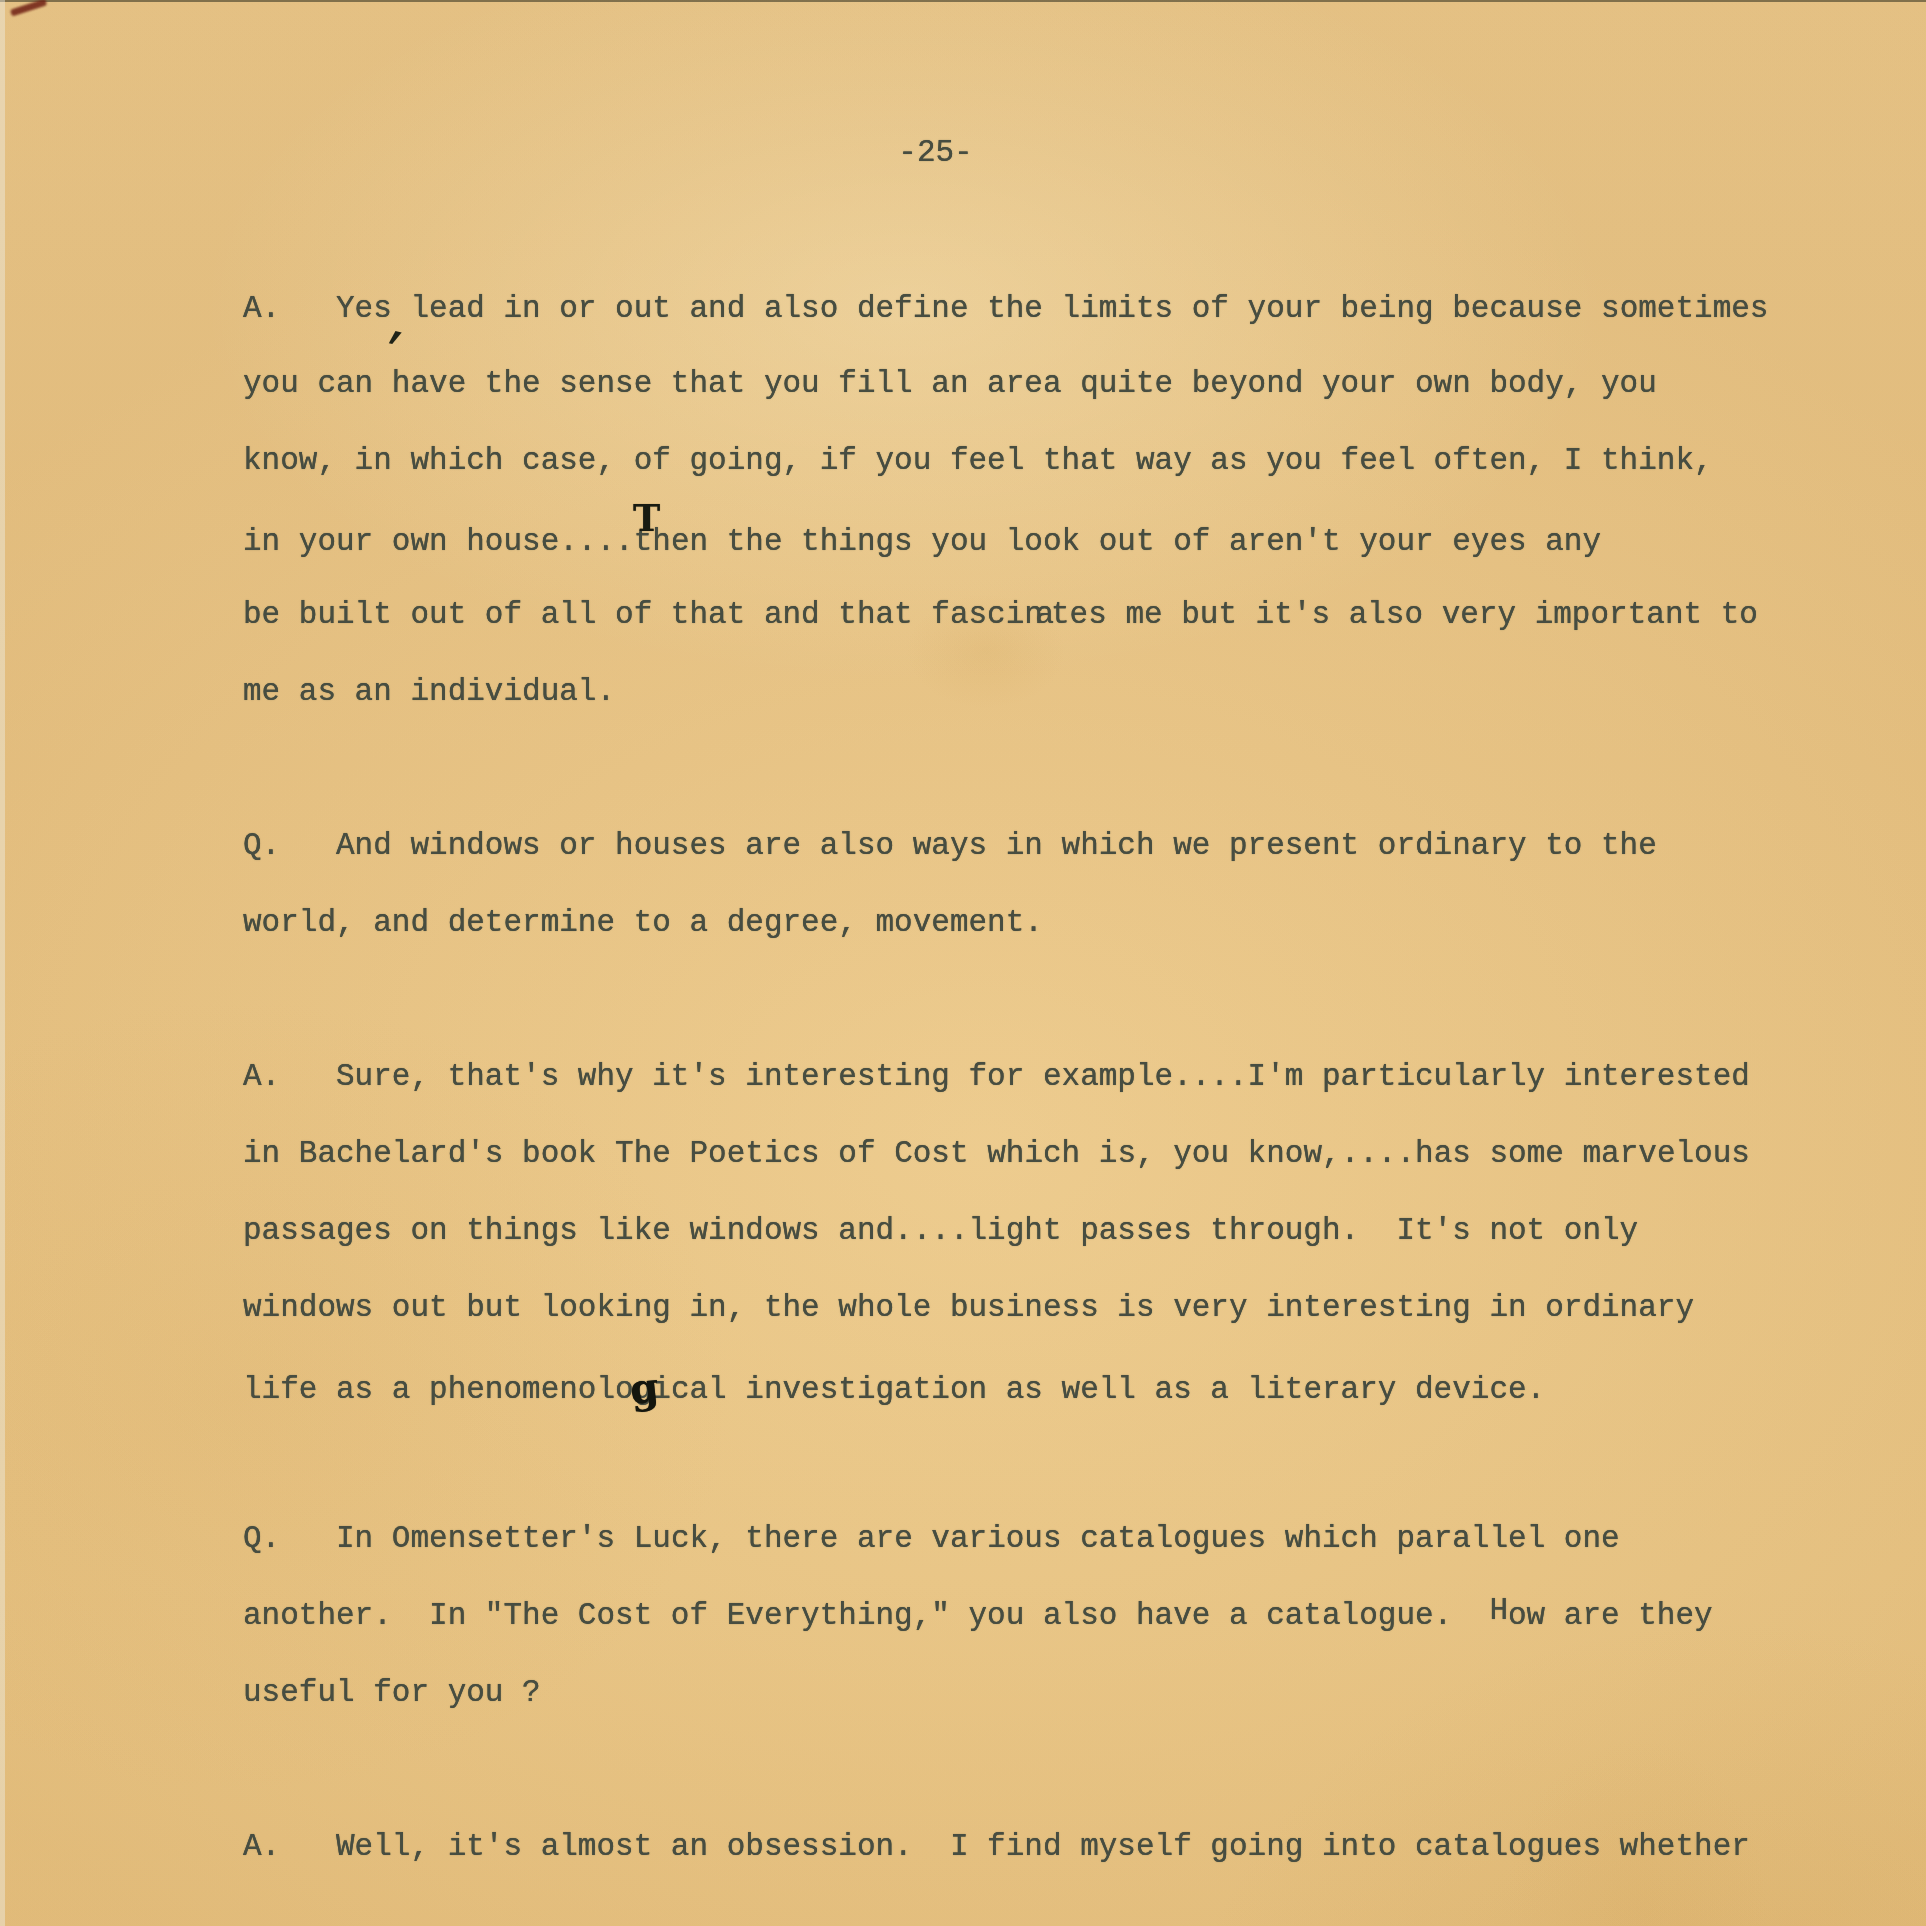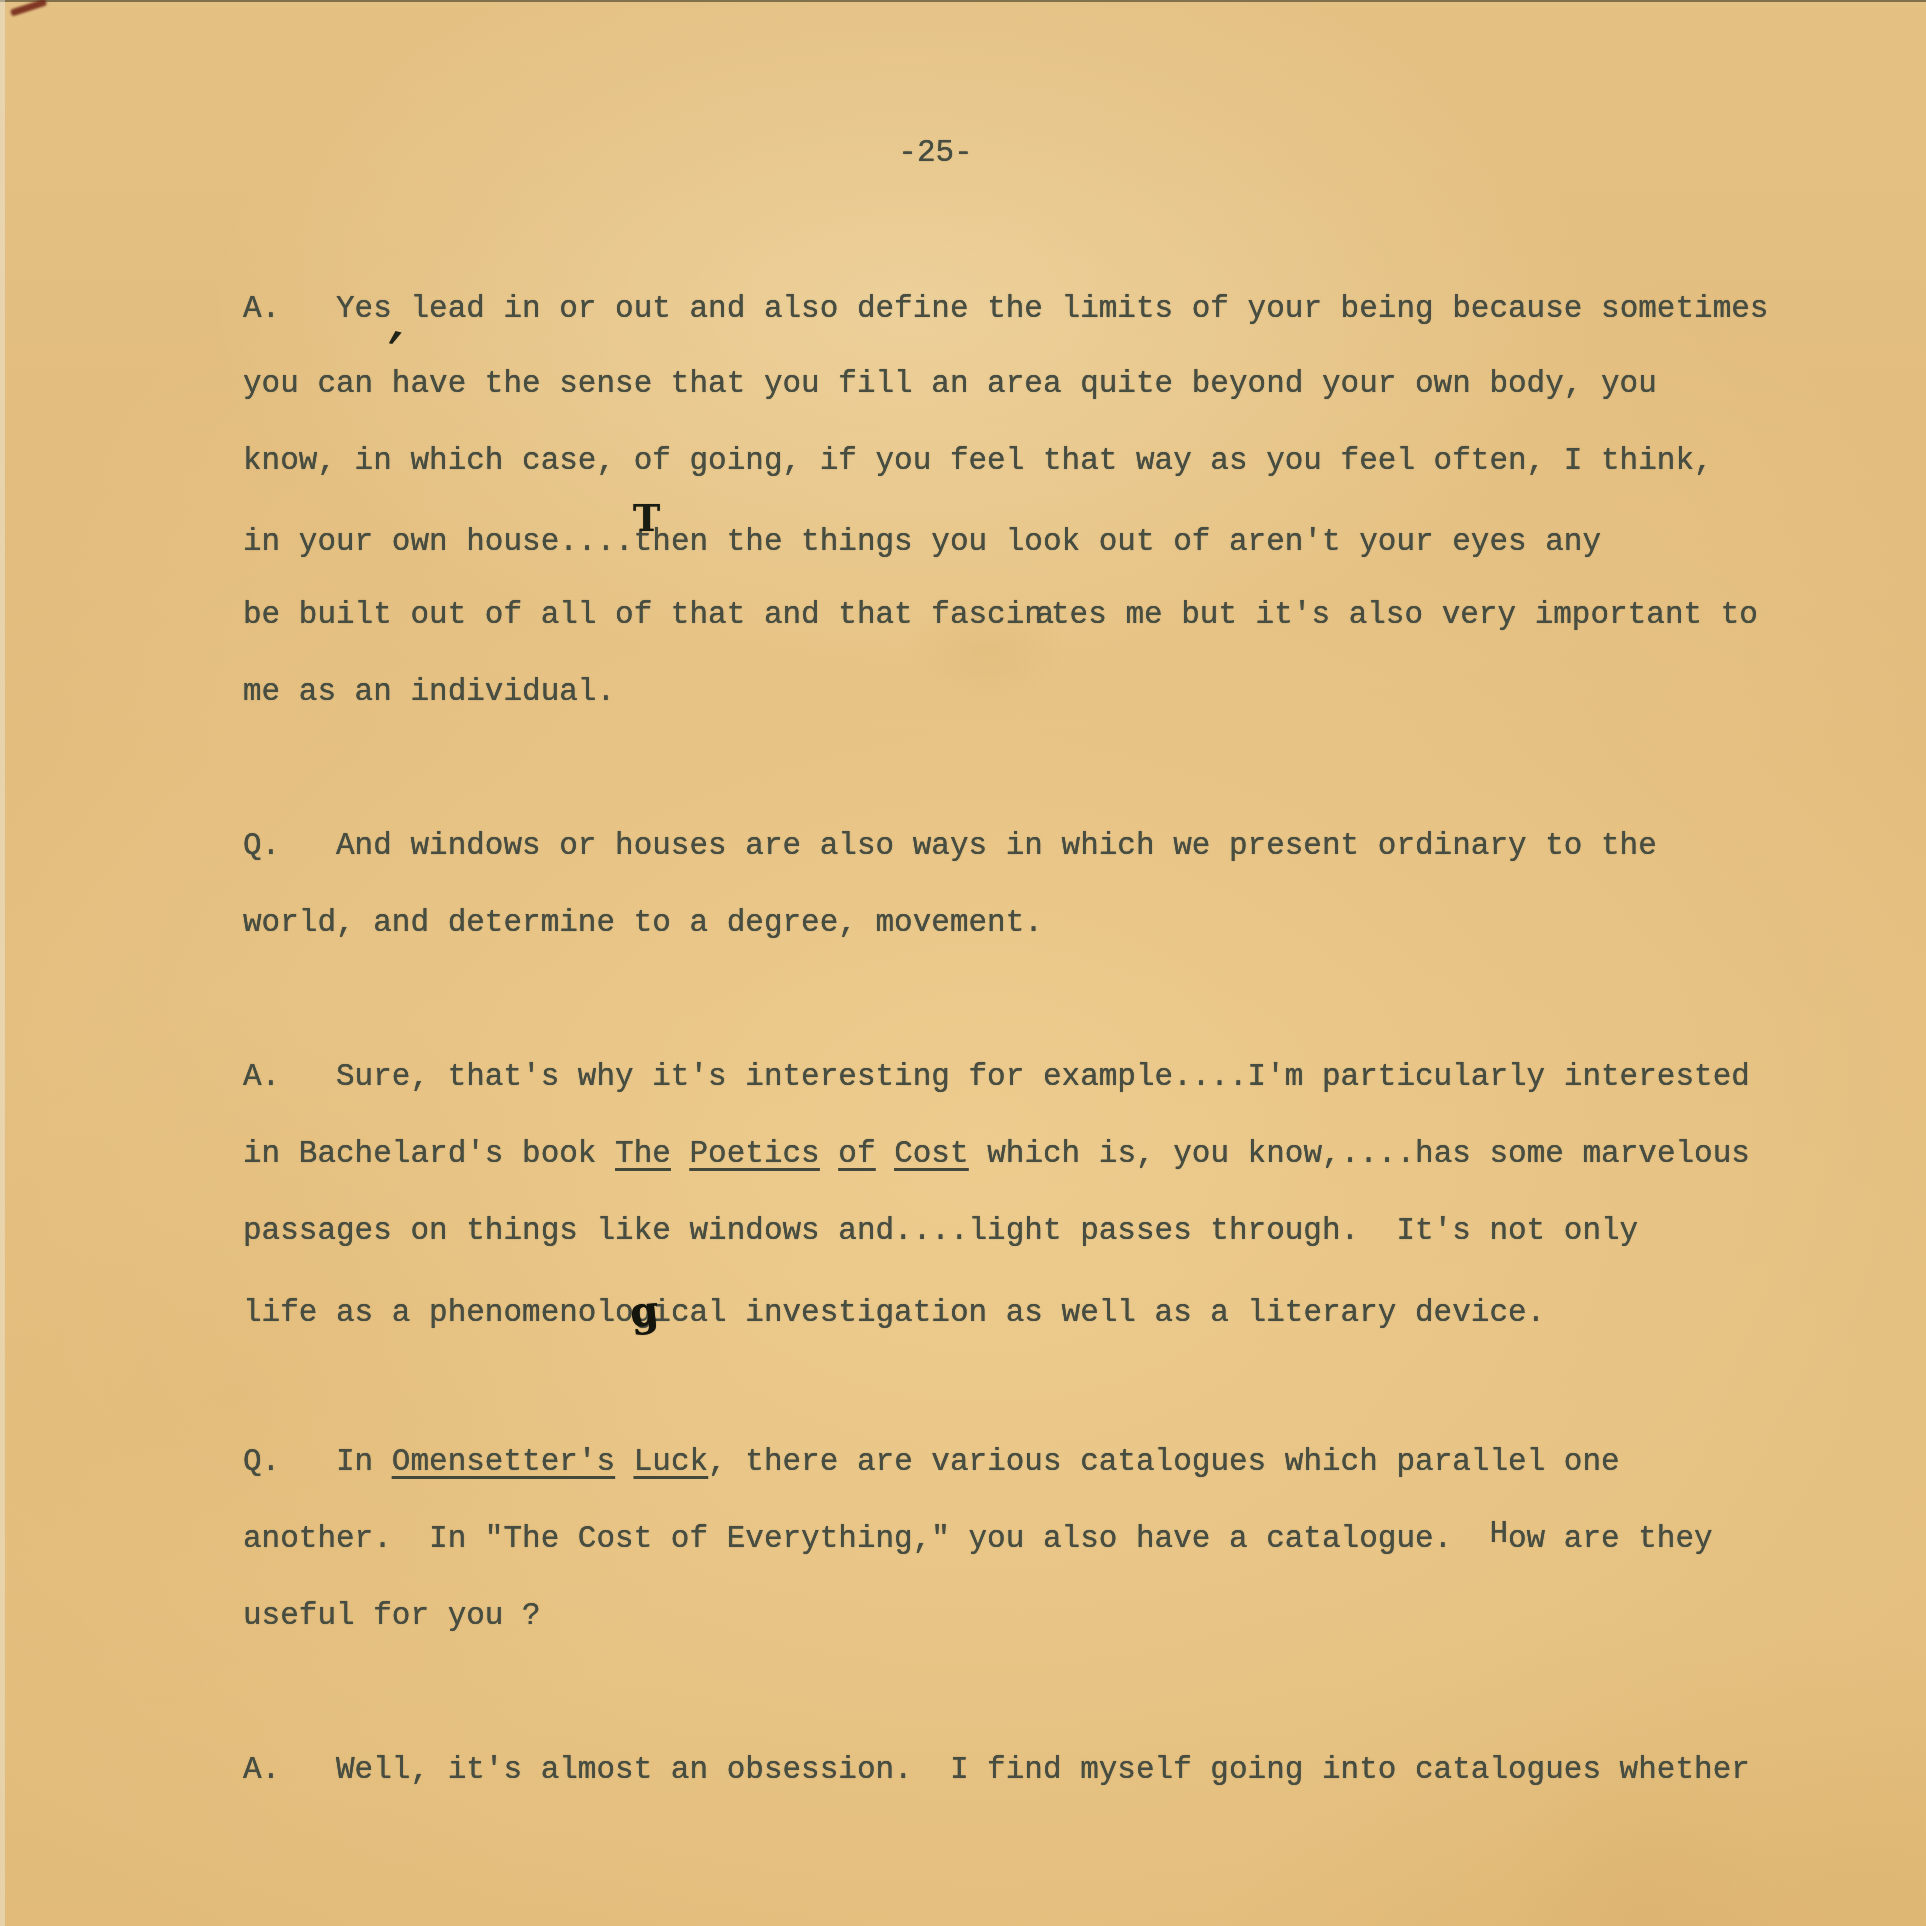--- a/index.html
+++ b/index.html
@@ -59,21 +59,20 @@
   }
   #doc-body {
     position: absolute; left: 243px; top: 268px; width: 1656px;
   }
   .paragraph { margin: 0 0 77px 0; }
   .line {
     height: 77px; line-height: 77px;
     white-space: pre;
   }
   .seg-u {
-    text-decoration: underline;
     text-decoration-thickness: 2.7px;
     text-underline-offset: 6.2px;
     text-decoration-color: rgba(66,72,58,0.85);
   }
   .seg-hand-comma {
     display: inline-block; width: 0; overflow: visible;
     position: relative; top: 0.42em; left: -0.10em;
     font-size: 1.35em; font-weight: bold; color: #1f2318;
     transform: rotate(14deg);
     text-shadow: none;
@@ -115,20 +114,21 @@
         <div class="line"><span>me as an individual.</span></div>
       </div>
       <div class="paragraph">
         <div class="line"><span>Q.   And windows or houses are also ways in which we present ordinary to the</span></div>
         <div class="line"><span>world, and determine to a degree, movement.</span></div>
       </div>
       <div class="paragraph">
         <div class="line"><span>A.   Sure, that's why it's interesting for example....I'm particularly interested</span></div>
         <div class="line"><span>in Bachelard's book </span><span class="seg-u">The</span><span> </span><span class="seg-u">Poetics</span><span> </span><span class="seg-u">of</span><span> </span><span class="seg-u">Cost</span><span> which is, you know,....has some marvelous</span></div>
         <div class="line"><span>passages on things like windows and....light passes through.  It's not only</span></div>
+        <div class="line"><span>windows out but looking in, the whole business is very interesting in ordinary</span></div>
         <div class="line"><span>life as a phenomenolo</span><span class="seg-hand-g">g</span><span>gical investigation as well as a literary device.</span></div>
       </div>
       <div class="paragraph">
         <div class="line"><span>Q.   In </span><span class="seg-u">Omensetter's</span><span> </span><span class="seg-u">Luck</span><span>, there are various catalogues which parallel one</span></div>
         <div class="line"><span>another.  In "The Cost of Everything," you also have a catalogue.  </span><span class="seg-raised">H</span><span>ow are they</span></div>
         <div class="line"><span>useful for you ?</span></div>
       </div>
       <div class="paragraph">
         <div class="line"><span>A.   Well, it's almost an obsession.  I find myself going into catalogues whether</span></div>
       </div>

